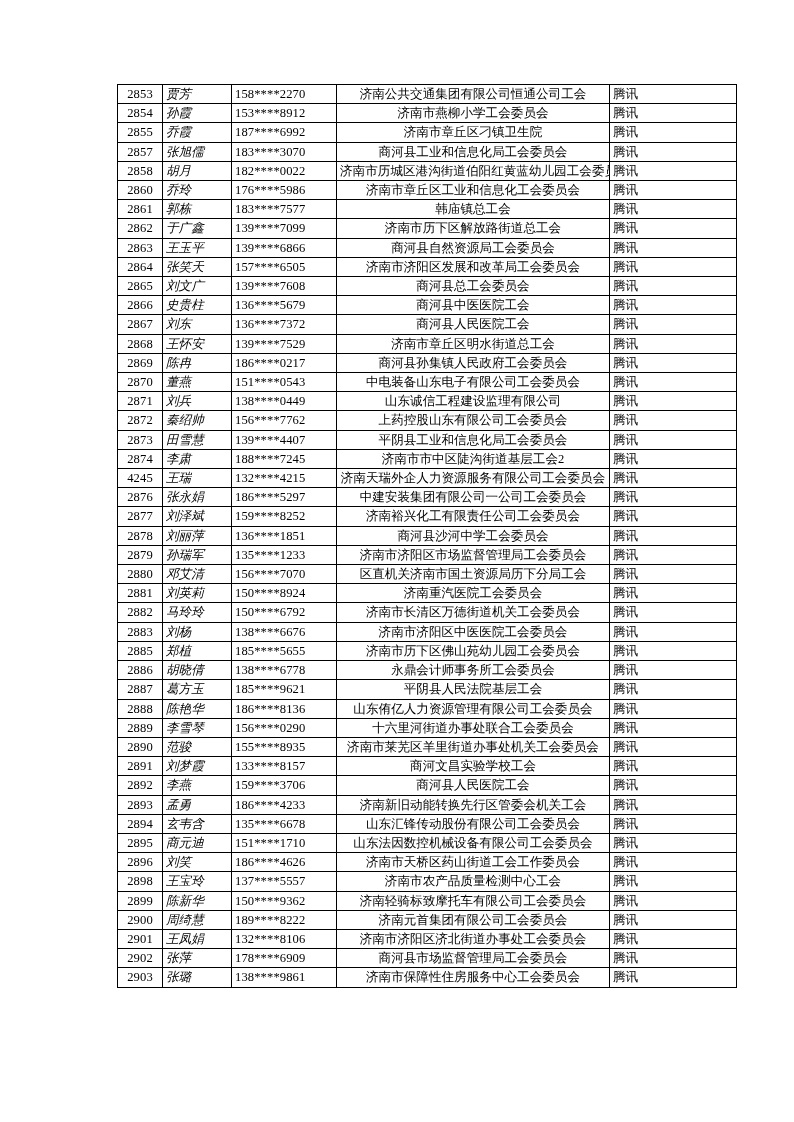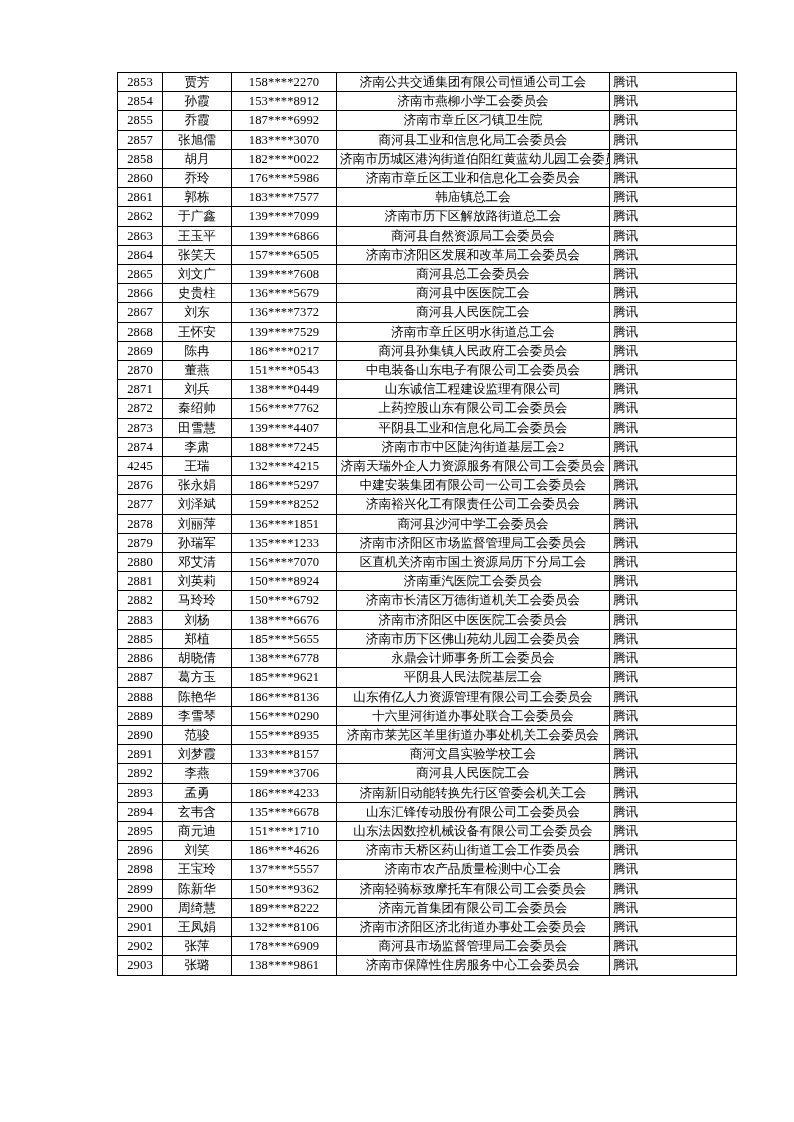--- a/index.html
+++ b/index.html
@@ -16,21 +16,21 @@
   }
   .page {
     position: relative;
     width: 794px;
     height: 1122px;
     background: #ffffff;
   }
   .table-wrap {
     position: absolute;
     left: 86px;
-    top: 72px;
+    top: 84px;
     width: 619px;
     padding-left: 31px;
   }
   table.data-table {
     border-collapse: collapse;
     table-layout: fixed;
     width: 619px;
     border: 1.6px solid #000;
   }
   table.data-table td {
@@ -44,22 +44,22 @@
     text-overflow: clip;
     vertical-align: middle;
   }
   col.c-id    { width: 45px;  }
   col.c-name  { width: 69px;  }
   col.c-phone { width: 105px; }
   col.c-org   { width: 273px; }
   col.c-src   { width: 127px; }
 
   td.cell-id    { text-align: center; letter-spacing: 0.1px; }
-  td.cell-name  { text-align: center;   padding-left: 5px; }
-  td.cell-phone { text-align: center; letter-spacing: 0.1px; }
+  td.cell-name  { text-align: left;   padding-left: 5px; font-style: italic; }
+  td.cell-phone { text-align: left; letter-spacing: 0.1px; }
   td.cell-org   { text-align: center;   padding-left: 5px; }
 </style>
 </head>
 <body>
 
 <div class="page">
   <div class="table-wrap">
     <table class="data-table">
       <colgroup>
         <col class="c-id">

